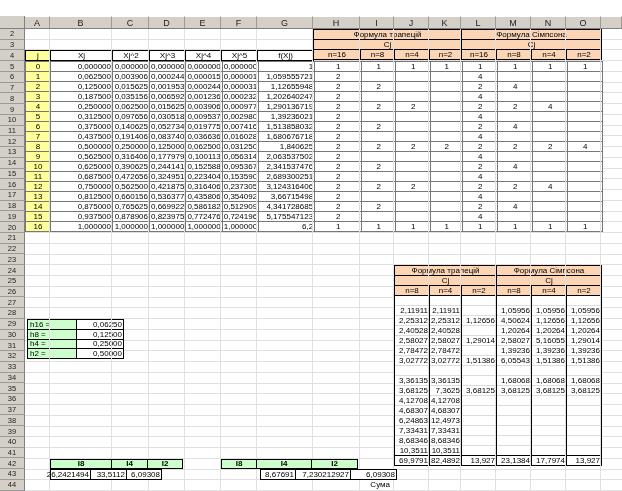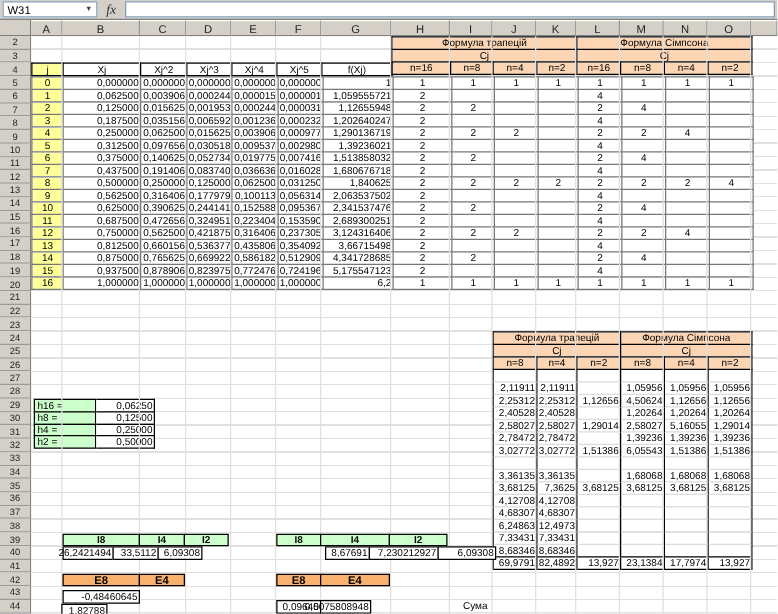--- a/index.html
+++ b/index.html
@@ -64,42 +64,34 @@
   
   .h-block { position:absolute; left:2px; top:290.088px; }
   .hrow { display:flex; height:10.744px; }
   .hrow + .hrow { margin-top:-1px; }
   .hlab { width:50px; background:#ccffcc; border:1px solid #000; display:flex; align-items:center;
           justify-content:flex-start; padding-left:2px; }
   .hval { width:47px; background:#fff; border:1px solid #000; border-left:none; display:flex;
           align-items:center; justify-content:flex-end; padding-right:1px; }
 
   
-  .brow { position:absolute; display:flex; height:10.744px; }
+  .brow { position:absolute; display:flex; height:10.744px;margin-top:32px; }
   .bcell { border:1px solid #000; margin-left:-1px; display:flex; align-items:center;
            justify-content:center; background:#fff; }
   .bcell:first-child { margin-left:0; }
   .ihead { background:#ccffcc; font-weight:bold; }
   .ival  { justify-content:flex-end; padding-right:1px; }
   .ehead { background:#f9b16e; font-weight:bold; font-size:9px;text-align:center; }
   .eval  { justify-content:flex-end; padding-right:1px; }
 </style>
 </head>
 <body>
 
 <div class="app">
 
-  <div class="fbar">
-    <div class="namebox">
-      <span>W31</span>
-      <span class="nb-arrow">▼</span>
-    </div>
-    <div class="fxbtn">fx</div>
-    <div class="finput"></div>
-  </div>
 
   <div class="corner"></div>
   <div class="colhdrs">
       <div class="colh" style="width: 25px;">A</div>
       <div class="colh" style="width: 62px;">B</div>
       <div class="colh" style="width: 37px;">C</div>
       <div class="colh" style="width: 36px;">D</div>
       <div class="colh" style="width: 36px;">E</div>
       <div class="colh" style="width: 36px;">F</div>
       <div class="colh" style="width: 56px;">G</div>
@@ -669,20 +661,28 @@
             <td></td>
           </tr>
           <tr>
             <td>8,68346</td>
             <td>8,68346</td>
             <td></td>
             <td></td>
             <td></td>
             <td></td>
           </tr>
+          <tr>
+            <td>10,3511</td>
+            <td>10,3511</td>
+            <td></td>
+            <td></td>
+            <td></td>
+            <td></td>
+          </tr>
         </tbody>
       <tbody>
           <tr class="sumrow" id="mid-sum-row">
             <td>69,9791</td>
             <td>82,4892</td>
             <td>13,927</td>
             <td>23,1384</td>
             <td>17,7974</td>
             <td>13,927</td>
           </tr>

